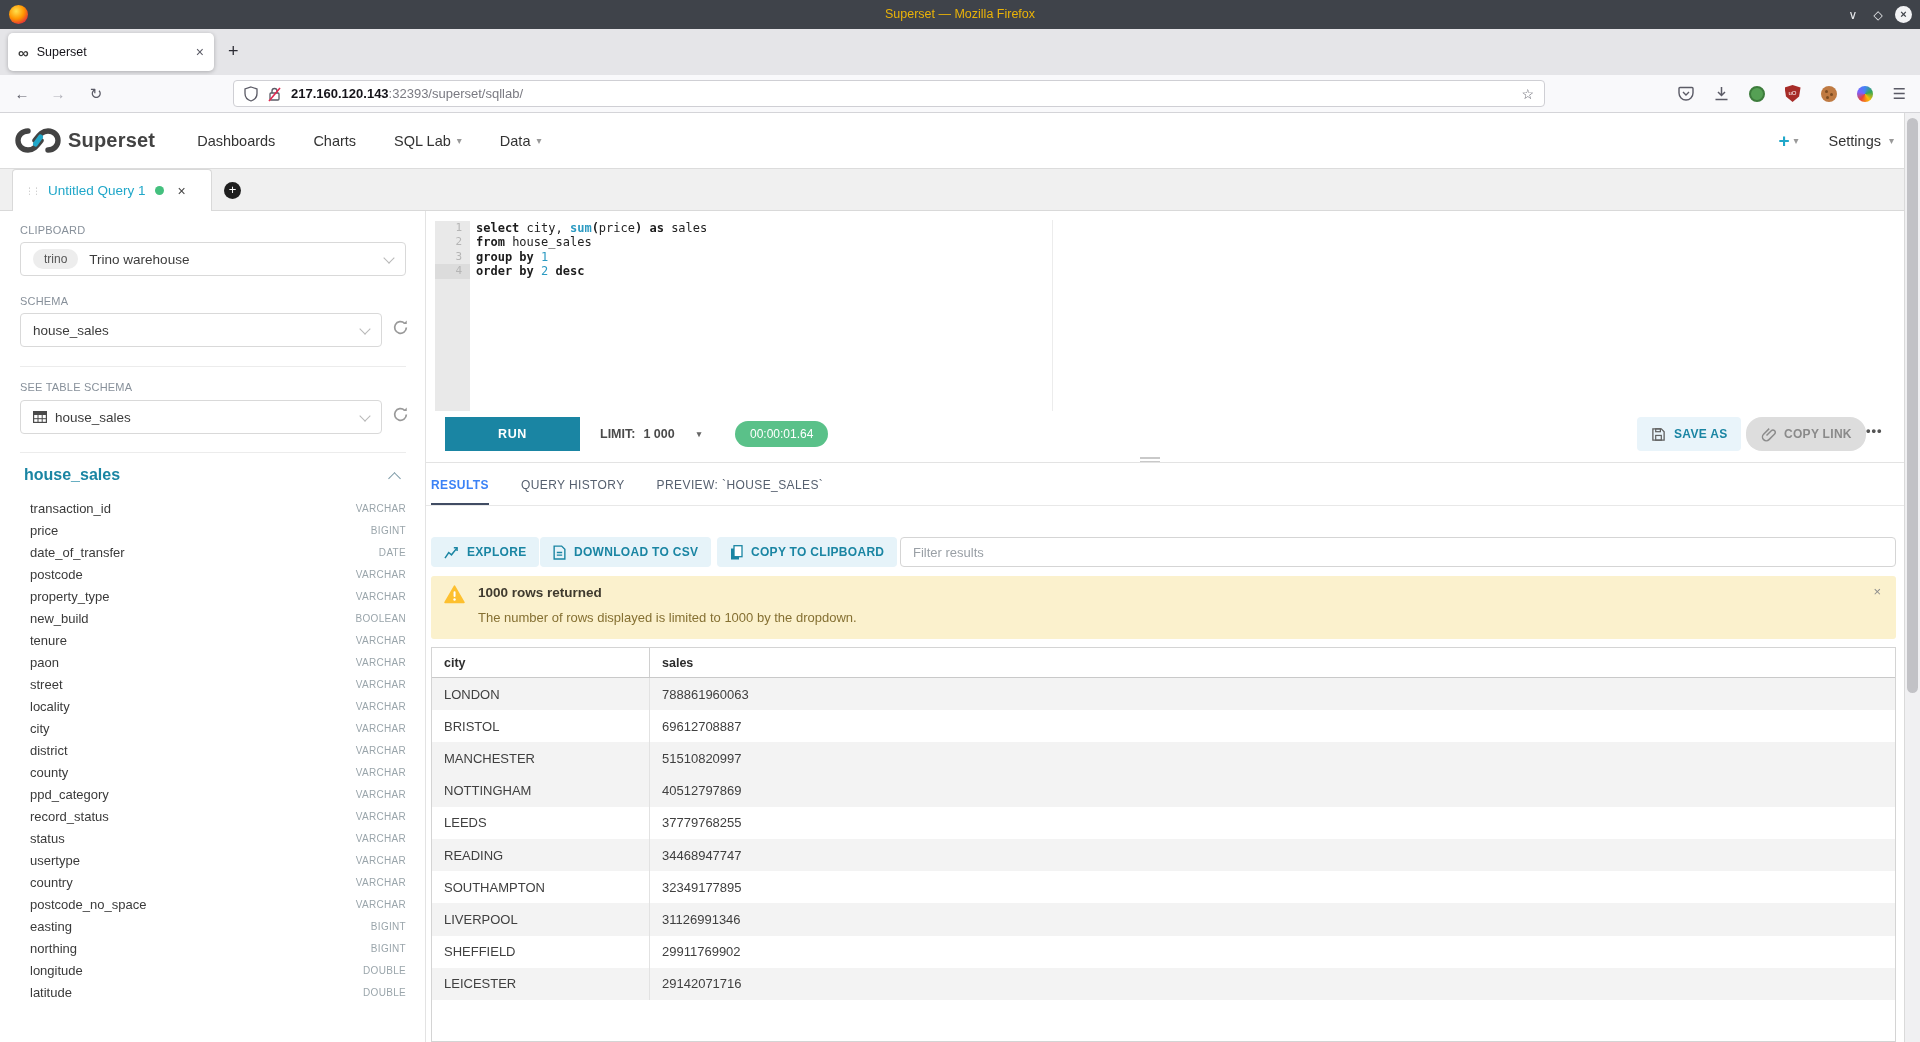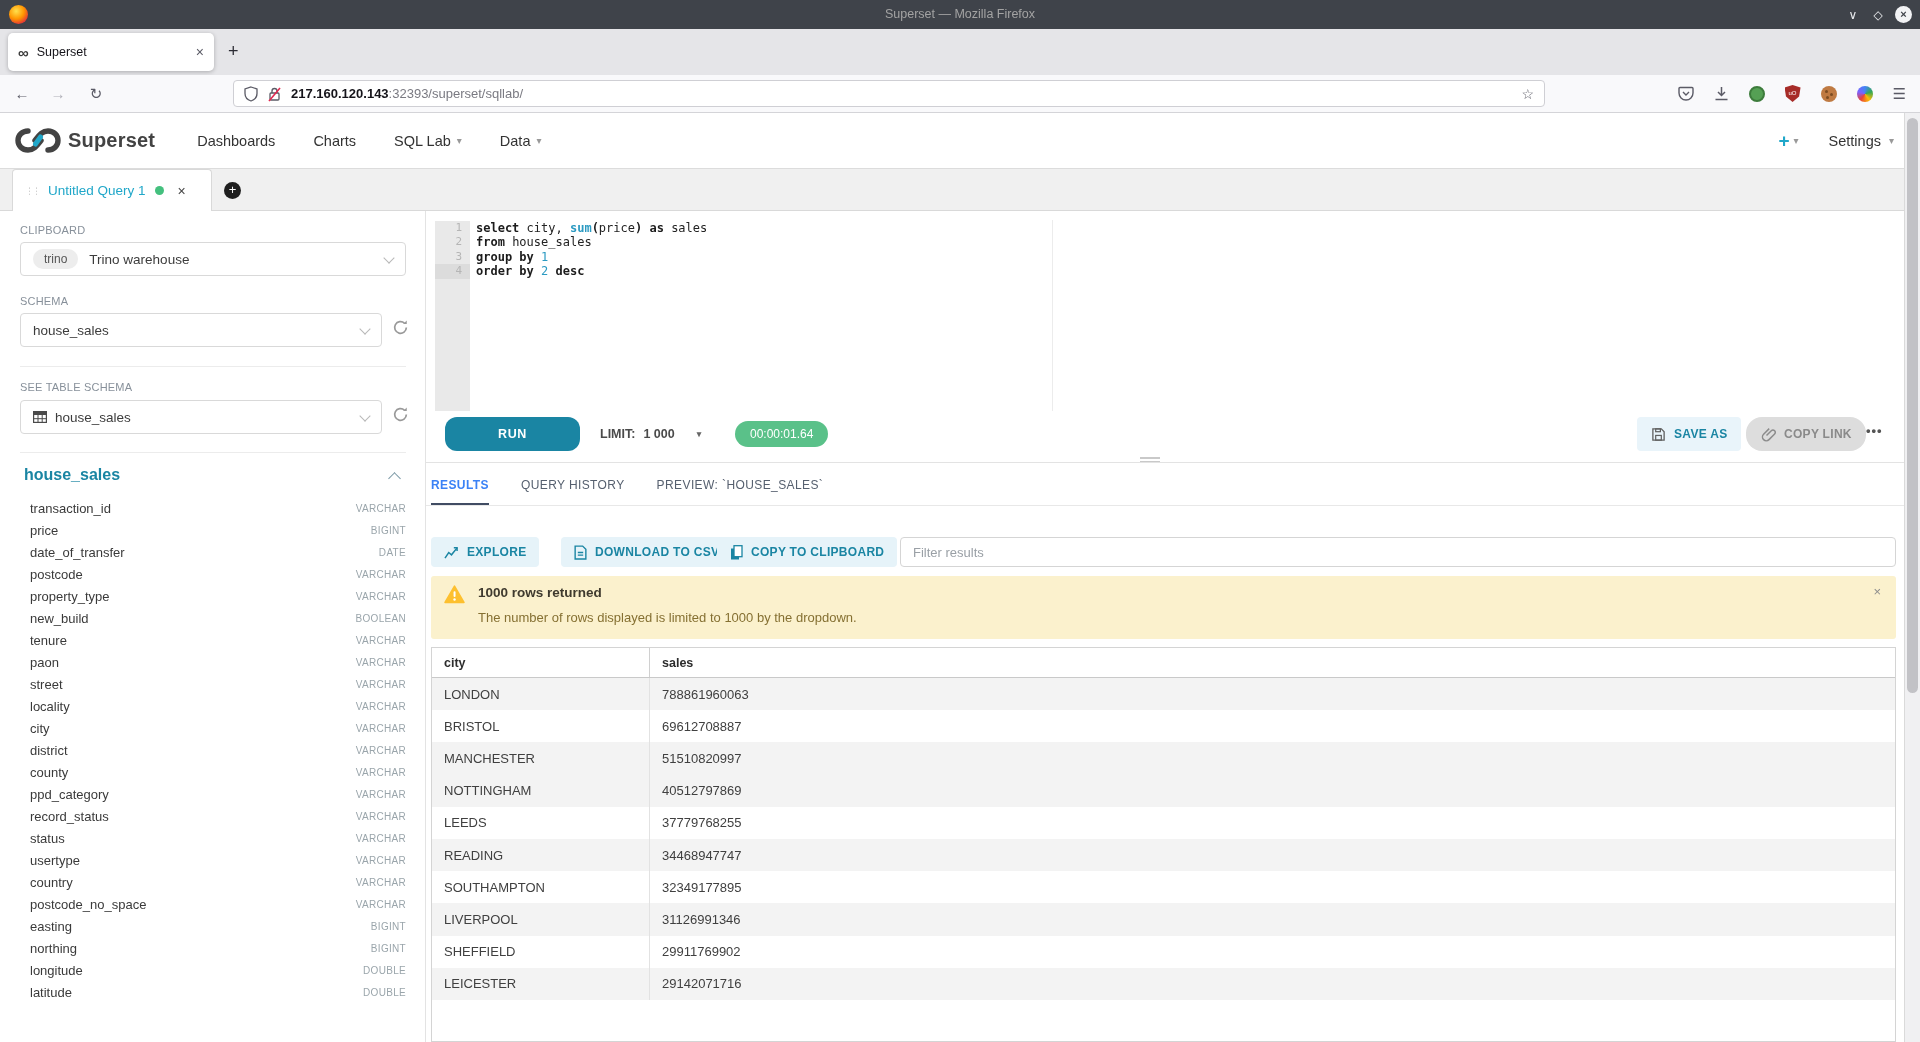--- a/index.html
+++ b/index.html
@@ -4,21 +4,21 @@
 <style>
   * { margin:0; padding:0; box-sizing:border-box; }
   html,body { width:1920px; height:1042px; overflow:hidden; background:#fff;
               font-family:"Liberation Sans", sans-serif; }
 
   
   #titlebar { position:absolute; left:0; top:0; width:1920px; height:29px; background:#3f434a; }
   #ff-logo { position:absolute; left:9px; top:5px; width:19px; height:19px; border-radius:50%;
              background:radial-gradient(circle at 38% 32%, #ffe14d 0%, #ff9500 45%, #e8442e 72%, #b5007f 100%); }
   #win-title { position:absolute; left:0; top:0; width:100%; height:29px; line-height:29px;
-               text-align:center; color:#a3a3a3; font-size:12.5px; }
+               text-align:center; color:#eab308; font-size:12.5px; }
   .win-ctrls { position:absolute; right:8px; top:0; height:29px; display:flex; align-items:center; gap:9px; }
   .win-glyph { color:#e8eaed; font-size:12px; width:16px; text-align:center; cursor:default; }
   .win-close { width:17px; height:17px; border-radius:50%; background:#f2f3f5; color:#3f434a;
                font-size:11px; line-height:17px; text-align:center; font-weight:700; }
 
   #tabstrip { position:absolute; left:0; top:29px; width:1920px; height:46px; background:#e5e5e8; }
   #ff-tab { position:absolute; left:8px; top:4px; width:206px; height:38px; background:#fff; border-radius:5px;
             box-shadow:0 1px 4px rgba(0,0,0,.25); display:flex; align-items:center; padding:0 10px; }
   #ff-tab .fav { font-weight:700; font-size:15px; color:#3a3a3a; margin-right:8px; }
   #ff-tab .t-title { font-size:12.5px; color:#15141a; flex:1; }
@@ -103,21 +103,21 @@
   .code-line { height:14.4px; line-height:14.4px; white-space:pre; }
   .tok-kw { font-weight:700; color:#1c1c1c; }
   .tok-fn { font-weight:700; color:#2b9ac2; }
   .tok-num { color:#2b9ac2; }
   .tok-pl { color:#222; }
   #print-margin { position:absolute; left:626px; top:0; width:1px; height:191px; background:#ececec; }
 
   
   #run-toolbar { position:absolute; left:426px; top:411px; width:1478px; height:47px; background:#fff; }
   #run-btn { position:absolute; left:19px; top:6px; width:135px; height:34px; background:#1a85a3; color:#fff;
-             border:none; border-radius:12px; font-size:12.5px; font-weight:700; letter-spacing:.6px;
+             border:none; border-radius:0; font-size:12.5px; font-weight:700; letter-spacing:.6px;
              font-family:"Liberation Sans", sans-serif; }
   #limit-ctl { position:absolute; left:174px; top:6px; height:34px; display:flex; align-items:center; gap:8px;
                font-size:12.5px; color:#4a4a4a; font-weight:700; }
   #limit-ctl .caret { color:#666; font-size:9px; margin-left:14px; }
   #elapsed { position:absolute; left:309px; top:10px; height:26px; padding:0 15px; background:#5ac189;
              border-radius:13px; color:#fff; font-size:12px; line-height:26px; }
   #save-as { position:absolute; left:1211px; top:6px; height:34px; padding:0 14px; background:#e9f4fa;
              border:none; border-radius:4px; color:#1a85a3; font-weight:700; font-size:12px; letter-spacing:.3px;
              display:flex; align-items:center; gap:8px; font-family:"Liberation Sans", sans-serif; }
   #copy-link { position:absolute; left:1320px; top:6px; height:34px; padding:0 14px; background:#dddddd;
@@ -462,21 +462,21 @@
   </div>
 <div id="tabs-border"></div>
 
 <button class="action-btn" style="left:431px">
   <svg width="15" height="13" viewBox="0 0 16 14">
     <path d="M1 13 L5 7 l3 2.5 L14 2" fill="none" stroke="#1a85a3" stroke-width="1.6"></path>
     <path d="M10.5 2 H14 V5.5" fill="none" stroke="#1a85a3" stroke-width="1.6"></path>
   </svg>
   <span>EXPLORE</span>
 </button>
-<button class="action-btn" style="left:561px">
+<button class="action-btn" style="left:540px">
   <svg width="13" height="15" viewBox="0 0 12 14">
     <path d="M1 1 h7 l3 3 v9 H1z" fill="none" stroke="#1a85a3" stroke-width="1.3"></path>
     <path d="M3.5 7 h5 M3.5 9.5 h5" stroke="#1a85a3" stroke-width="1.2"></path>
   </svg>
   <span>DOWNLOAD TO CSV</span>
 </button>
 <button class="action-btn" style="left:717px">
   <svg width="13" height="15" viewBox="0 0 13 15">
     <path d="M1 3.5 h8 v11 H1z" fill="#1a85a3"></path>
     <rect x="4" y="0.7" width="8" height="11" fill="#fff" stroke="#1a85a3" stroke-width="1.3"></rect>

